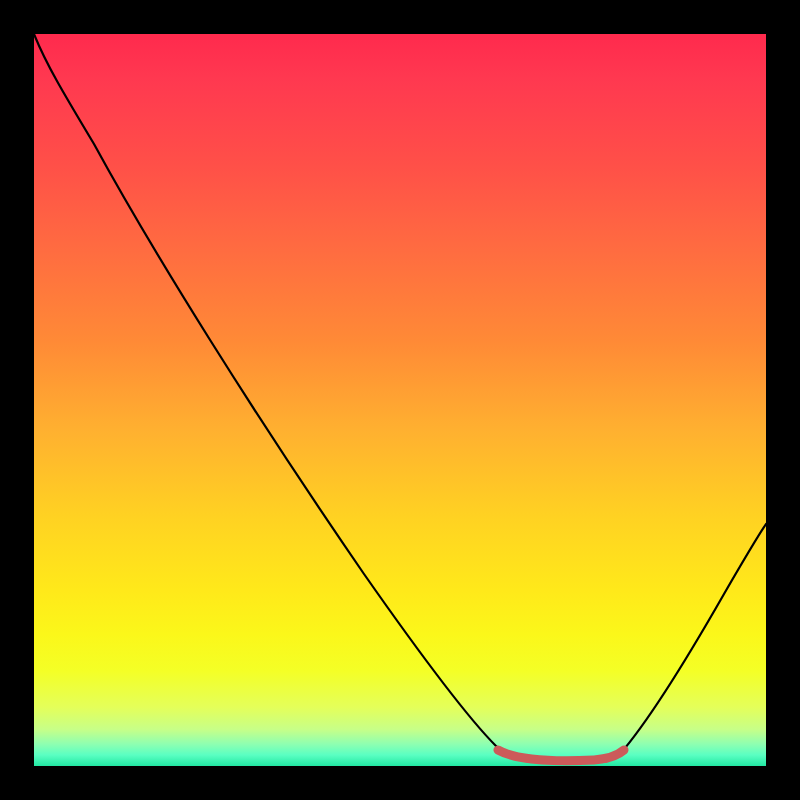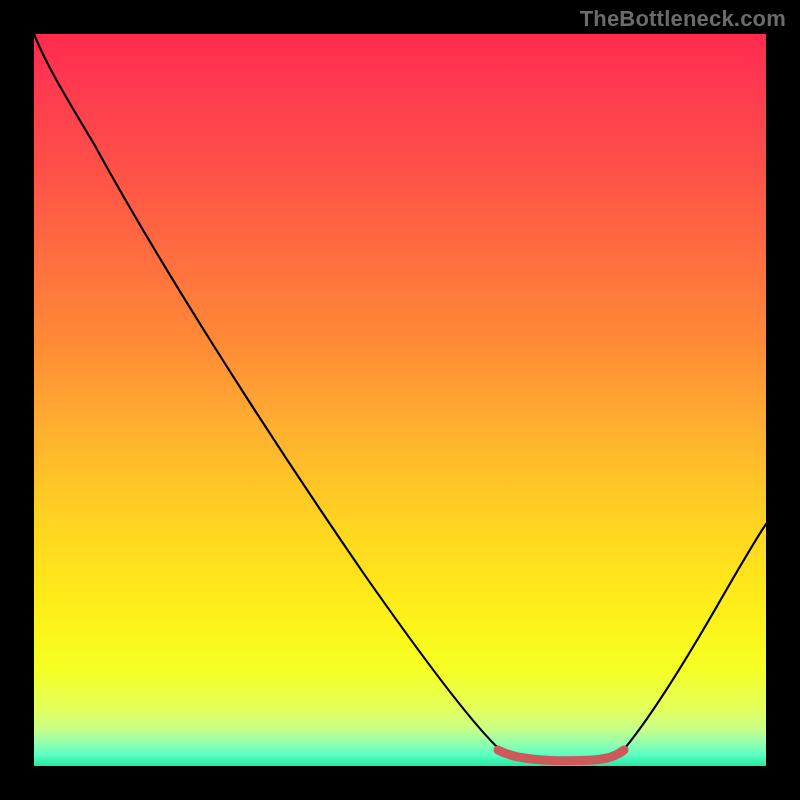--- a/index.html
+++ b/index.html
@@ -67,21 +67,20 @@
     stroke: #cc5a5a;
     stroke-width: 9;
     fill: none;
     stroke-linecap: round;
   }
 </style>
 </head>
 <body>
 
 <div class="frame">
-  <div class="watermark">TheBottleneck.com</div>
 
   <div class="plot-area">
     <div class="gradient"></div>
 
     <svg class="curve" viewBox="0 0 732 732" preserveAspectRatio="none">
 
       <path class="black-line" d="M 0 0
            C 12 30, 30 60, 60 110
            C 120 220, 220 380, 330 540
            C 400 640, 440 690, 462 712

